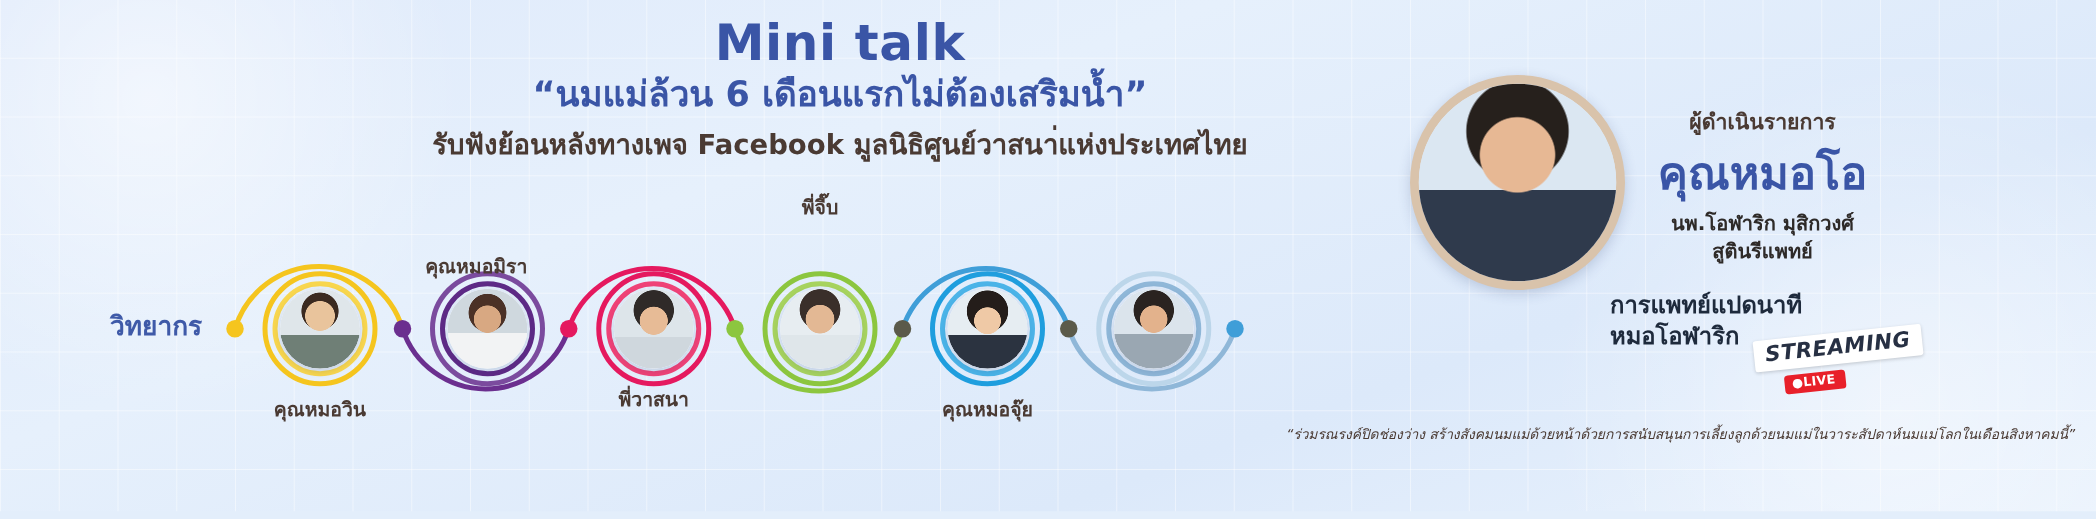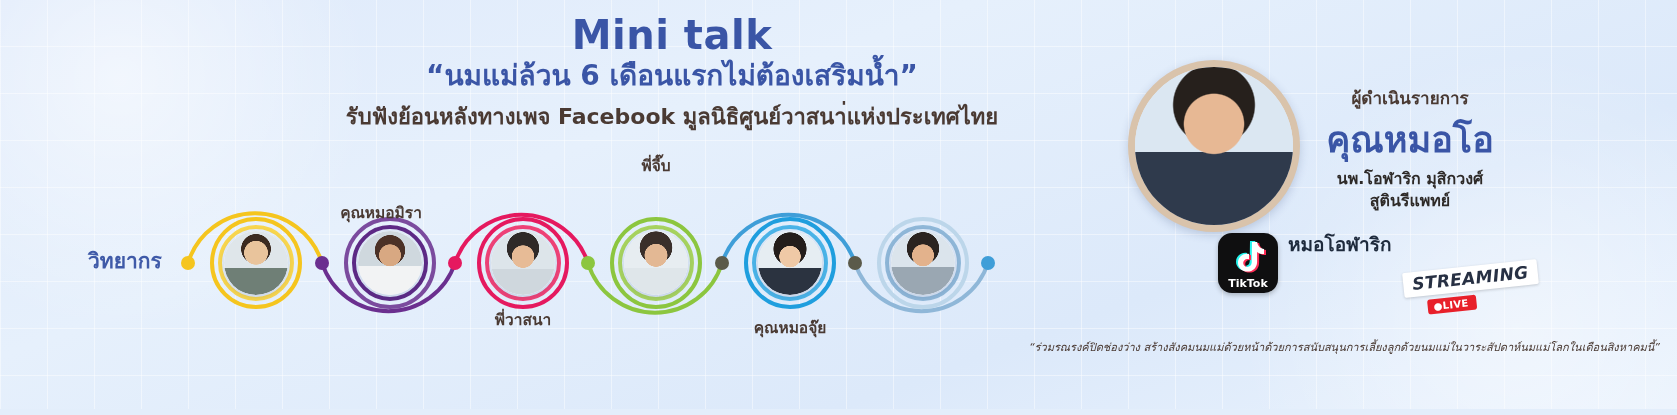--- a/index.html
+++ b/index.html
@@ -110,20 +110,21 @@
     <div style="position:absolute;left:210px;top:42px;width:92px;height:92px;">
       <div class="ring" style="inset:0;border:4px solid #f5c51e;"></div>
       <div class="ring" style="inset:8px;border:4px solid #f8d64e;"></div>
       <div class="node" style="inset:14px;">
         <div class="photo" style="background:
             radial-gradient(circle at 50% 34%, #e9c49c 0 22%, transparent 23%),
             radial-gradient(circle at 50% 28%, #3b2a20 0 26%, transparent 27%),
             linear-gradient(180deg,#dfe6ea 0 58%,#6f7f76 58% 100%);"></div>
       </div>
     </div>
+    <div class="cap" style="left:182px;top:140px;width:148px;">คุณหมอวิน</div>
 
     <div style="position:absolute;left:344px;top:42px;width:92px;height:92px;">
       <div class="ring" style="inset:0;border:4px solid #7b4b9e;"></div>
       <div class="ring" style="inset:8px;border:4px solid #5e2a86;"></div>
       <div class="node" style="inset:14px;">
         <div class="photo" style="background:
             radial-gradient(circle at 50% 38%, #d8a882 0 21%, transparent 22%),
             radial-gradient(circle at 50% 30%, #4b3126 0 27%, transparent 28%),
             linear-gradient(180deg,#cfd8de 0 55%,#f2f3f4 55% 100%);"></div>
       </div>
@@ -184,29 +185,22 @@
         radial-gradient(circle at 50% 24%, #26201c 0 28%, transparent 29%),
         linear-gradient(180deg,#dbe7f2 0 54%,#2f3a4c 54% 100%);"></div>
   </div>
   <div class="host-text">
     <div class="host-role">ผู้ดำเนินรายการ</div>
     <div class="host-name">คุณหมอโอ</div>
     <div class="host-full">นพ.โอฬาริก มุสิกวงศ์</div>
     <div class="host-spec">สูตินรีแพทย์</div>
   </div>
 
-  <div class="tiktok">
-    <svg class="tt-note" viewBox="0 0 34 36">
-      <path d="M20 2h5.2c.5 4 3 6.6 6.8 7v5.1c-2.6.1-4.9-.7-6.9-2.2v9.8c0 6-4.3 9.9-9.6 9.9C10.4 31.6 6 27.9 6 22.7c0-5 4-9 9.2-9 .6 0 1.2.1 1.8.2v5.3c-.5-.2-1.1-.3-1.7-.3-2.3 0-4.1 1.8-4.1 4s1.8 4 4.1 4c2.3 0 4.4-1.7 4.4-4.4z" fill="#25f4ee" transform="translate(-2,-1)"></path>
-      <path d="M20 2h5.2c.5 4 3 6.6 6.8 7v5.1c-2.6.1-4.9-.7-6.9-2.2v9.8c0 6-4.3 9.9-9.6 9.9C10.4 31.6 6 27.9 6 22.7c0-5 4-9 9.2-9 .6 0 1.2.1 1.8.2v5.3c-.5-.2-1.1-.3-1.7-.3-2.3 0-4.1 1.8-4.1 4s1.8 4 4.1 4c2.3 0 4.4-1.7 4.4-4.4z" fill="#fe2c55" transform="translate(2,1)"></path>
-      <path d="M20 2h5.2c.5 4 3 6.6 6.8 7v5.1c-2.6.1-4.9-.7-6.9-2.2v9.8c0 6-4.3 9.9-9.6 9.9C10.4 31.6 6 27.9 6 22.7c0-5 4-9 9.2-9 .6 0 1.2.1 1.8.2v5.3c-.5-.2-1.1-.3-1.7-.3-2.3 0-4.1 1.8-4.1 4s1.8 4 4.1 4c2.3 0 4.4-1.7 4.4-4.4z" fill="#ffffff"></path>
-    </svg>
-    <div class="tt-word">TikTok</div>
-  </div>
   <div class="channel">
+    <div>การแพทย์แปดนาที</div>
     <div>หมอโอฬาริก</div>
   </div>
 
   <div class="stream">
     <div class="stream-word">STREAMING</div>
     <div class="stream-live">●LIVE</div>
   </div>
 
   <div class="footer">“ร่วมรณรงค์ปิดช่องว่าง สร้างสังคมนมแม่ด้วยหน้าด้วยการสนับสนุนการเลี้ยงลูกด้วยนมแม่ในวาระสัปดาห์นมแม่โลกในเดือนสิงหาคมนี้”</div>
 </div>

